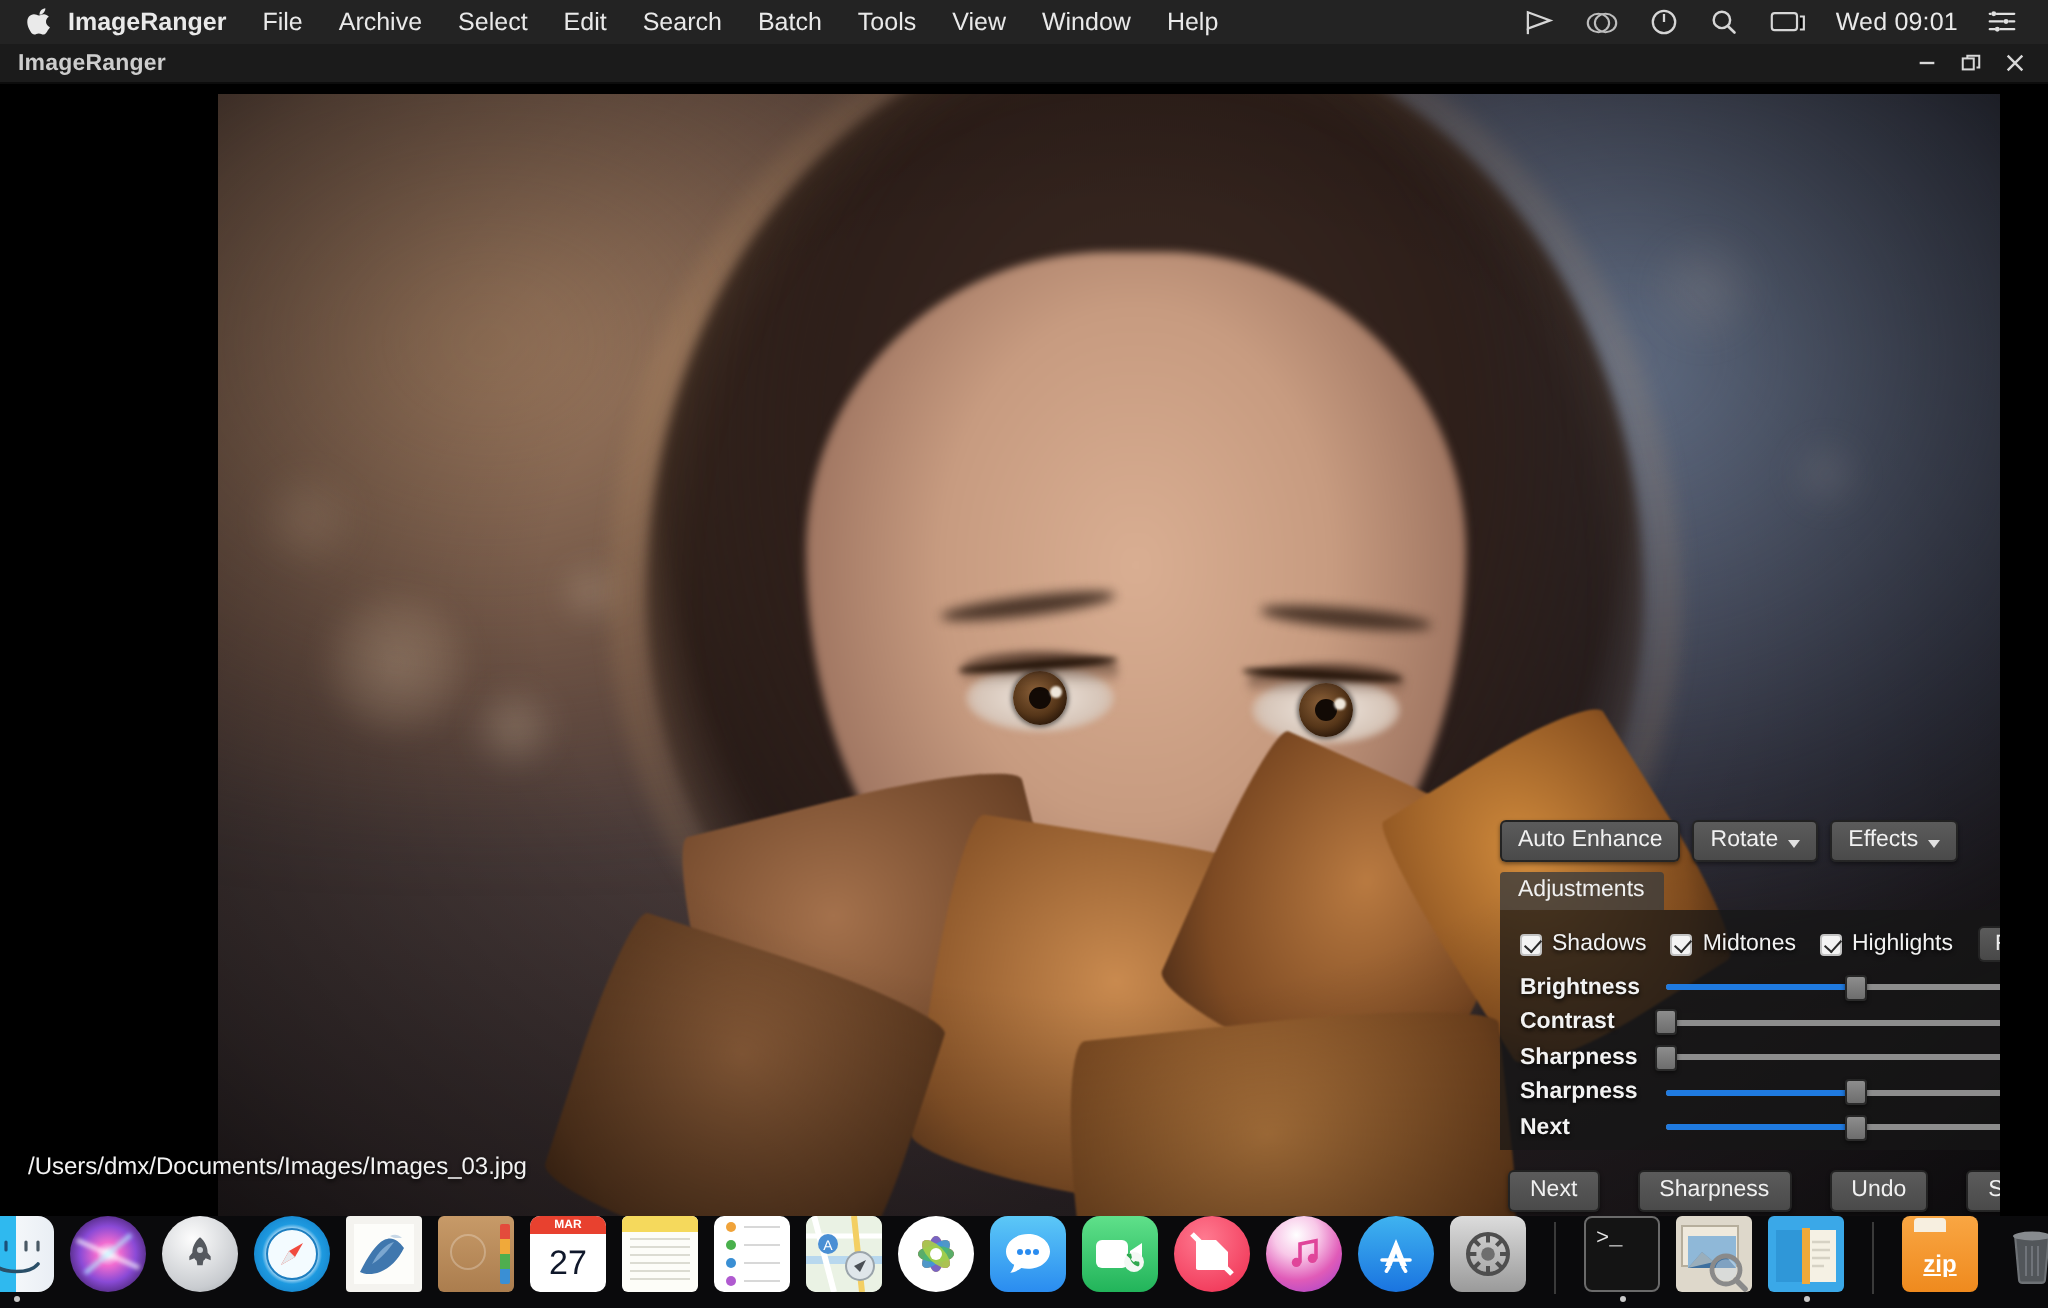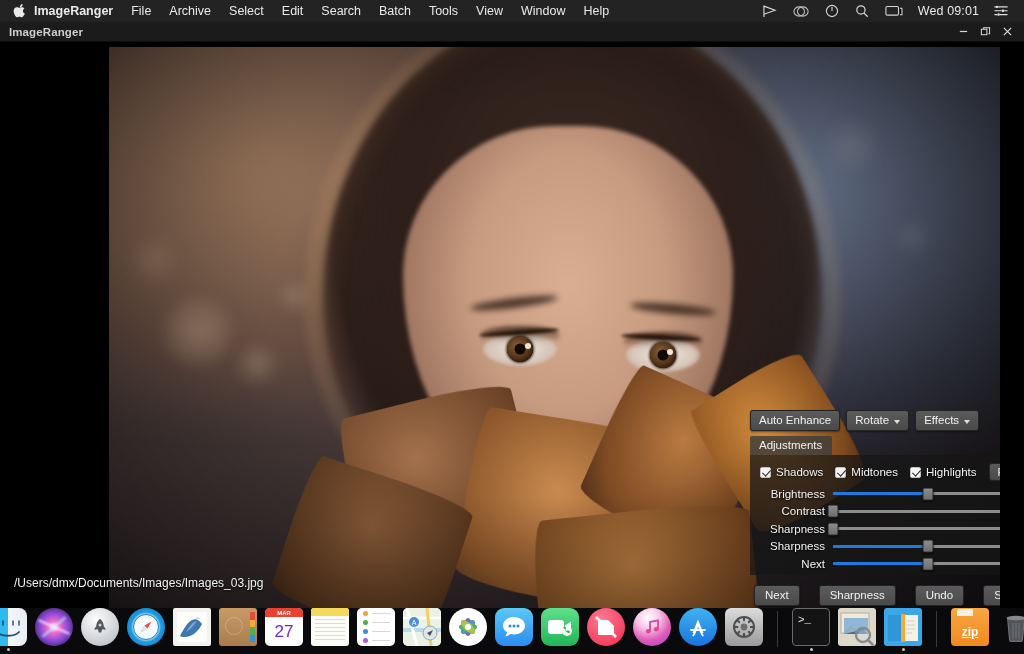--- a/index.html
+++ b/index.html
@@ -176,22 +176,22 @@
   }
   .chk .lab{ color:#f2f2f2; font-size:11.5px; text-shadow:0 1px 2px rgba(0,0,0,.8); }
   .rbtn{
     background:linear-gradient(180deg,#5b5b5b,#484848);
     border:1px solid rgba(25,25,25,.8); border-radius:3px;
     color:#efefef; font-size:11px; padding:2px 7px; margin-left:1px;
   }
 
   .sliderrow{ display:flex; align-items:center; height:17.5px; padding-left:10px; }
   .sliderrow .slab{
-    width:73px; text-align:right; color:#f2f2f2; font-size:11.5px;
-    padding-right:8px; text-shadow:0 1px 2px rgba(0,0,0,.85);
+    width:73px; color:#f2f2f2; font-size:11.5px;
+    padding-right:8px; text-shadow:0 1px 2px rgba(0,0,0,.85);font-weight:bold;
   }
   .track{
     position:relative; flex:1; height:3px; margin-right:14px;
     background:#8d8d8d; border-radius:2px;
   }
   .fill{ position:absolute; left:0; top:0; height:3px; background:#1f7ae0; border-radius:2px; }
   .knob{
     position:absolute; top:50%; transform:translate(-50%,-50%);
     width:11px; height:13px; border-radius:2px;
     background:linear-gradient(180deg,#8d8d8d,#6d6d6d);
@@ -525,21 +525,21 @@
       <div class="dicon" style="border-radius:3px;background:linear-gradient(180deg,#c79a68,#ab7d4e);">
         <div style="position:absolute;right:2px;top:4px;width:5px;height:30px;background:linear-gradient(180deg,#e34b3c 0%,#e34b3c 25%,#f0a93a 25%,#f0a93a 50%,#4fae4f 50%,#4fae4f 75%,#3a8fd4 75%);border-radius:1px;"></div>
         <div style="position:absolute;left:6px;top:9px;width:18px;height:18px;border-radius:50%;border:1.5px solid rgba(255,255,255,.25);"></div>
       </div>
         <div class="dot off"></div>
     </div>
 
     <div class="dwrap">
       <div class="dicon" style="border-radius:5px;background:#fff;flex-direction:column;">
         <div style="width:100%;height:9px;background:#e8412f;color:#fff;font-size:6px;display:flex;align-items:center;justify-content:center;font-weight:bold;">MAR</div>
-        <div style="flex:1;display:flex;align-items:center;justify-content:center;color:#6d28d9;font-size:17px;">27</div>
+        <div style="flex:1;display:flex;align-items:center;justify-content:center;color:#0f172a;font-size:17px;">27</div>
       </div>
         <div class="dot off"></div>
     </div>
 
     <div class="dwrap">
       <div class="dicon" style="border-radius:3px;background:#fdfdf8;flex-direction:column;align-items:stretch;">
         <div style="height:8px;background:#f5d95c;"></div>
         <div style="flex:1;padding:3px 4px;display:flex;flex-direction:column;gap:3px;">
           <div style="height:1px;background:#dcdcd2;"></div>
             <div style="height:1px;background:#dcdcd2;"></div>

